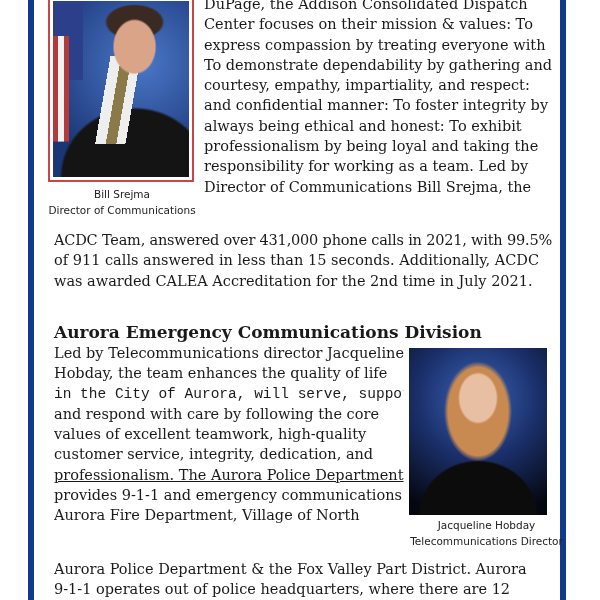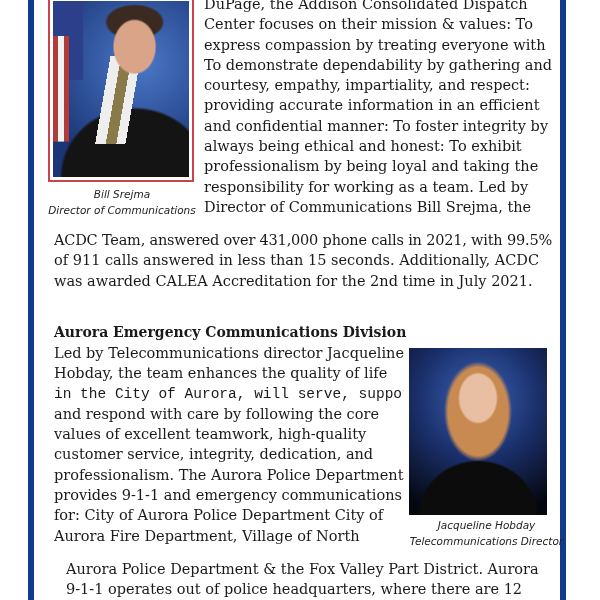--- a/index.html
+++ b/index.html
@@ -26,39 +26,39 @@
         radial-gradient(ellipse 30px 18px at 60% 12%, #3a2a22 0 90%, transparent 100%),
         linear-gradient(100deg, transparent 0 38%, #eeeeee 38% 45%, #8a7a4a 45% 52%, #eeeeee 52% 58%, transparent 58%) 0 62%/100% 50% no-repeat,
         radial-gradient(ellipse 75px 70px at 60% 100%, #141414 0 96%, transparent 100%),
         linear-gradient(90deg, #b23a3a 0 4%, #f2f2f2 4% 8%, #b23a3a 8% 12%, transparent 12%) 0 50%/100% 60% no-repeat,
         linear-gradient(90deg, #2b3f8a 0 22%, transparent 22%) 0 0/100% 45% no-repeat,
         radial-gradient(circle at 65% 35%, #4a78c8, #1b3576 75%);
     }
     .caption {
       position: absolute; text-align: center;
       font-family: "DejaVu Sans", "Liberation Sans", sans-serif;
-      font-style: italic; font-size: 10.5px; line-height: 16px; color: #222;
+      font-size: 10.5px; line-height: 16px; color: #222;
     }
     .caption-bill { left: 36px; width: 172px; top: 186px; }
     .caption-jac { left: 396px; width: 165px; top: 517px; margin-left: 8px; }
 
     .text {
       position: absolute; font-size: 14.5px; line-height: 20.3px;
       text-align: justify; text-align-last: justify; white-space: normal;
     }
     .line { display: block; text-align: justify; text-align-last: justify; height: 20.3px; overflow: hidden; white-space: nowrap; }
     .line.last { text-align-last: left; }
     .block-a { left: 204px; top: -6px; width: 348px; }
     .block-b { left: 54px; top: 230px; width: 498px; }
     .heading {
-      position: absolute; left: 54px; top: 322px; font-weight: bold; font-size: 14px;
+      position: absolute; left: 54px; top: 322px; font-weight: bold; font-size: 17px;
       line-height: 20px; white-space: nowrap;
     }
     .block-c { left: 54px; top: 343px; width: 350px; }
-    .block-d { left: 54px; top: 559px; width: 498px; margin-left: 12px; }
+    .block-d { left: 54px; top: 559px; width: 498px; }
 
     .photo-jac {
       position: absolute; left: 409px; top: 348px; width: 138px; height: 167px;
       background:
         radial-gradient(ellipse 20px 26px at 50% 30%, #e9bfa4 0 90%, transparent 100%),
         radial-gradient(ellipse 34px 50px at 50% 38%, #c98a52 0 88%, transparent 100%),
         radial-gradient(ellipse 60px 55px at 50% 100%, #0c0c0c 0 96%, transparent 100%),
         radial-gradient(circle at 50% 30%, #3c64b8 0%, #1a2f6a 45%, #05070f 90%);
     }
   </style>
@@ -75,21 +75,20 @@
   <div>Bill Srejma</div>
   <div>Director of Communications</div>
 </div>
 
 <div class="text block-a">
   <span class="line" style="word-spacing: 0px; text-align-last: left; text-align: left;">DuPage, the Addison Consolidated Dispatch</span>
   <span class="line" style="word-spacing: 0px; text-align-last: left; text-align: left;">Center focuses on their mission &amp; values: To</span>
   <span class="line" style="word-spacing: 0px; text-align-last: left; text-align: left;">express compassion by treating everyone with</span>
   <span class="line" style="word-spacing: 0px; letter-spacing: -0.0458333px; text-align-last: left; text-align: left;">To demonstrate dependability by gathering and</span>
   <span class="line" style="word-spacing: 0px; text-align-last: left; text-align: left;">courtesy, empathy, impartiality, and respect:</span>
-  <span class="line" style="word-spacing: 0px; text-align-last: left; text-align: left;">providing accurate information in an efficient</span>
   <span class="line" style="word-spacing: 0px; text-align-last: left; text-align: left;">and confidential manner: To foster integrity by</span>
   <span class="line" style="word-spacing: 0px; text-align-last: left; text-align: left;">always being ethical and honest: To exhibit</span>
   <span class="line" style="word-spacing: 0px; text-align-last: left; text-align: left;">professionalism by being loyal and taking the</span>
   <span class="line" style="word-spacing: 0px; text-align-last: left; text-align: left;">responsibility for working as a team. Led by</span>
   <span class="line" style="word-spacing: 0px; text-align-last: left; text-align: left;">Director of Communications Bill Srejma, the</span>
 </div>
 
 <div class="text block-b">
   <span class="line" style="word-spacing: 0px; letter-spacing: -0.19751px; text-align-last: left; text-align: left;">ACDC Team, answered over 431,000 phone calls in 2021, with 99.5%</span>
   <span class="line" style="word-spacing: 0px; text-align-last: left; text-align: left;">of 911 calls answered in less than 15 seconds. Additionally, ACDC</span>
@@ -98,23 +97,22 @@
 
 <div class="heading">Aurora Emergency Communications Division</div>
 
 <div class="text block-c">
   <span class="line" style="word-spacing: 0px; letter-spacing: -0.00381944px; text-align-last: left; text-align: left;">Led by Telecommunications director Jacqueline</span>
   <span class="line" style="word-spacing: 0px; text-align-last: left; text-align: left;">Hobday, the team enhances the quality of life</span>
   <span class="line" style="word-spacing: 0px; text-align-last: left; text-align: left; font-family: Liberation Mono, monospace;">in the City of Aurora, will serve, support,</span>
   <span class="line" style="word-spacing: 0px; text-align-last: left; text-align: left;">and respond with care by following the core</span>
   <span class="line" style="word-spacing: 0px; text-align-last: left; text-align: left;">values of excellent teamwork, high-quality</span>
   <span class="line" style="word-spacing: 0px; text-align-last: left; text-align: left;">customer service, integrity, dedication, and</span>
-  <span class="line" style="word-spacing: 0px; text-align-last: left; text-align: right;">professionalism. The Aurora Police Department</span>
+  <span class="line" style="word-spacing: 0px; text-align-last: left; text-align: right; text-decoration: underline;">professionalism. The Aurora Police Department</span>
   <span class="line" style="word-spacing: 0px; text-align-last: left; text-align: left;">provides 9-1-1 and emergency communications</span>
-  <span class="line" style="word-spacing: 0px; text-align-last: left; text-align: left;">for: City of Aurora Police Department City of</span>
   <span class="line" style="word-spacing: 0px; text-align-last: left; text-align: left;">Aurora Fire Department, Village of North</span>
 </div>
 
 <div class="photo-jac"></div>
 <div class="caption caption-jac">
   <div>Jacqueline Hobday</div>
   <div>Telecommunications Director</div>
 </div>
 
 <div class="text block-d">

